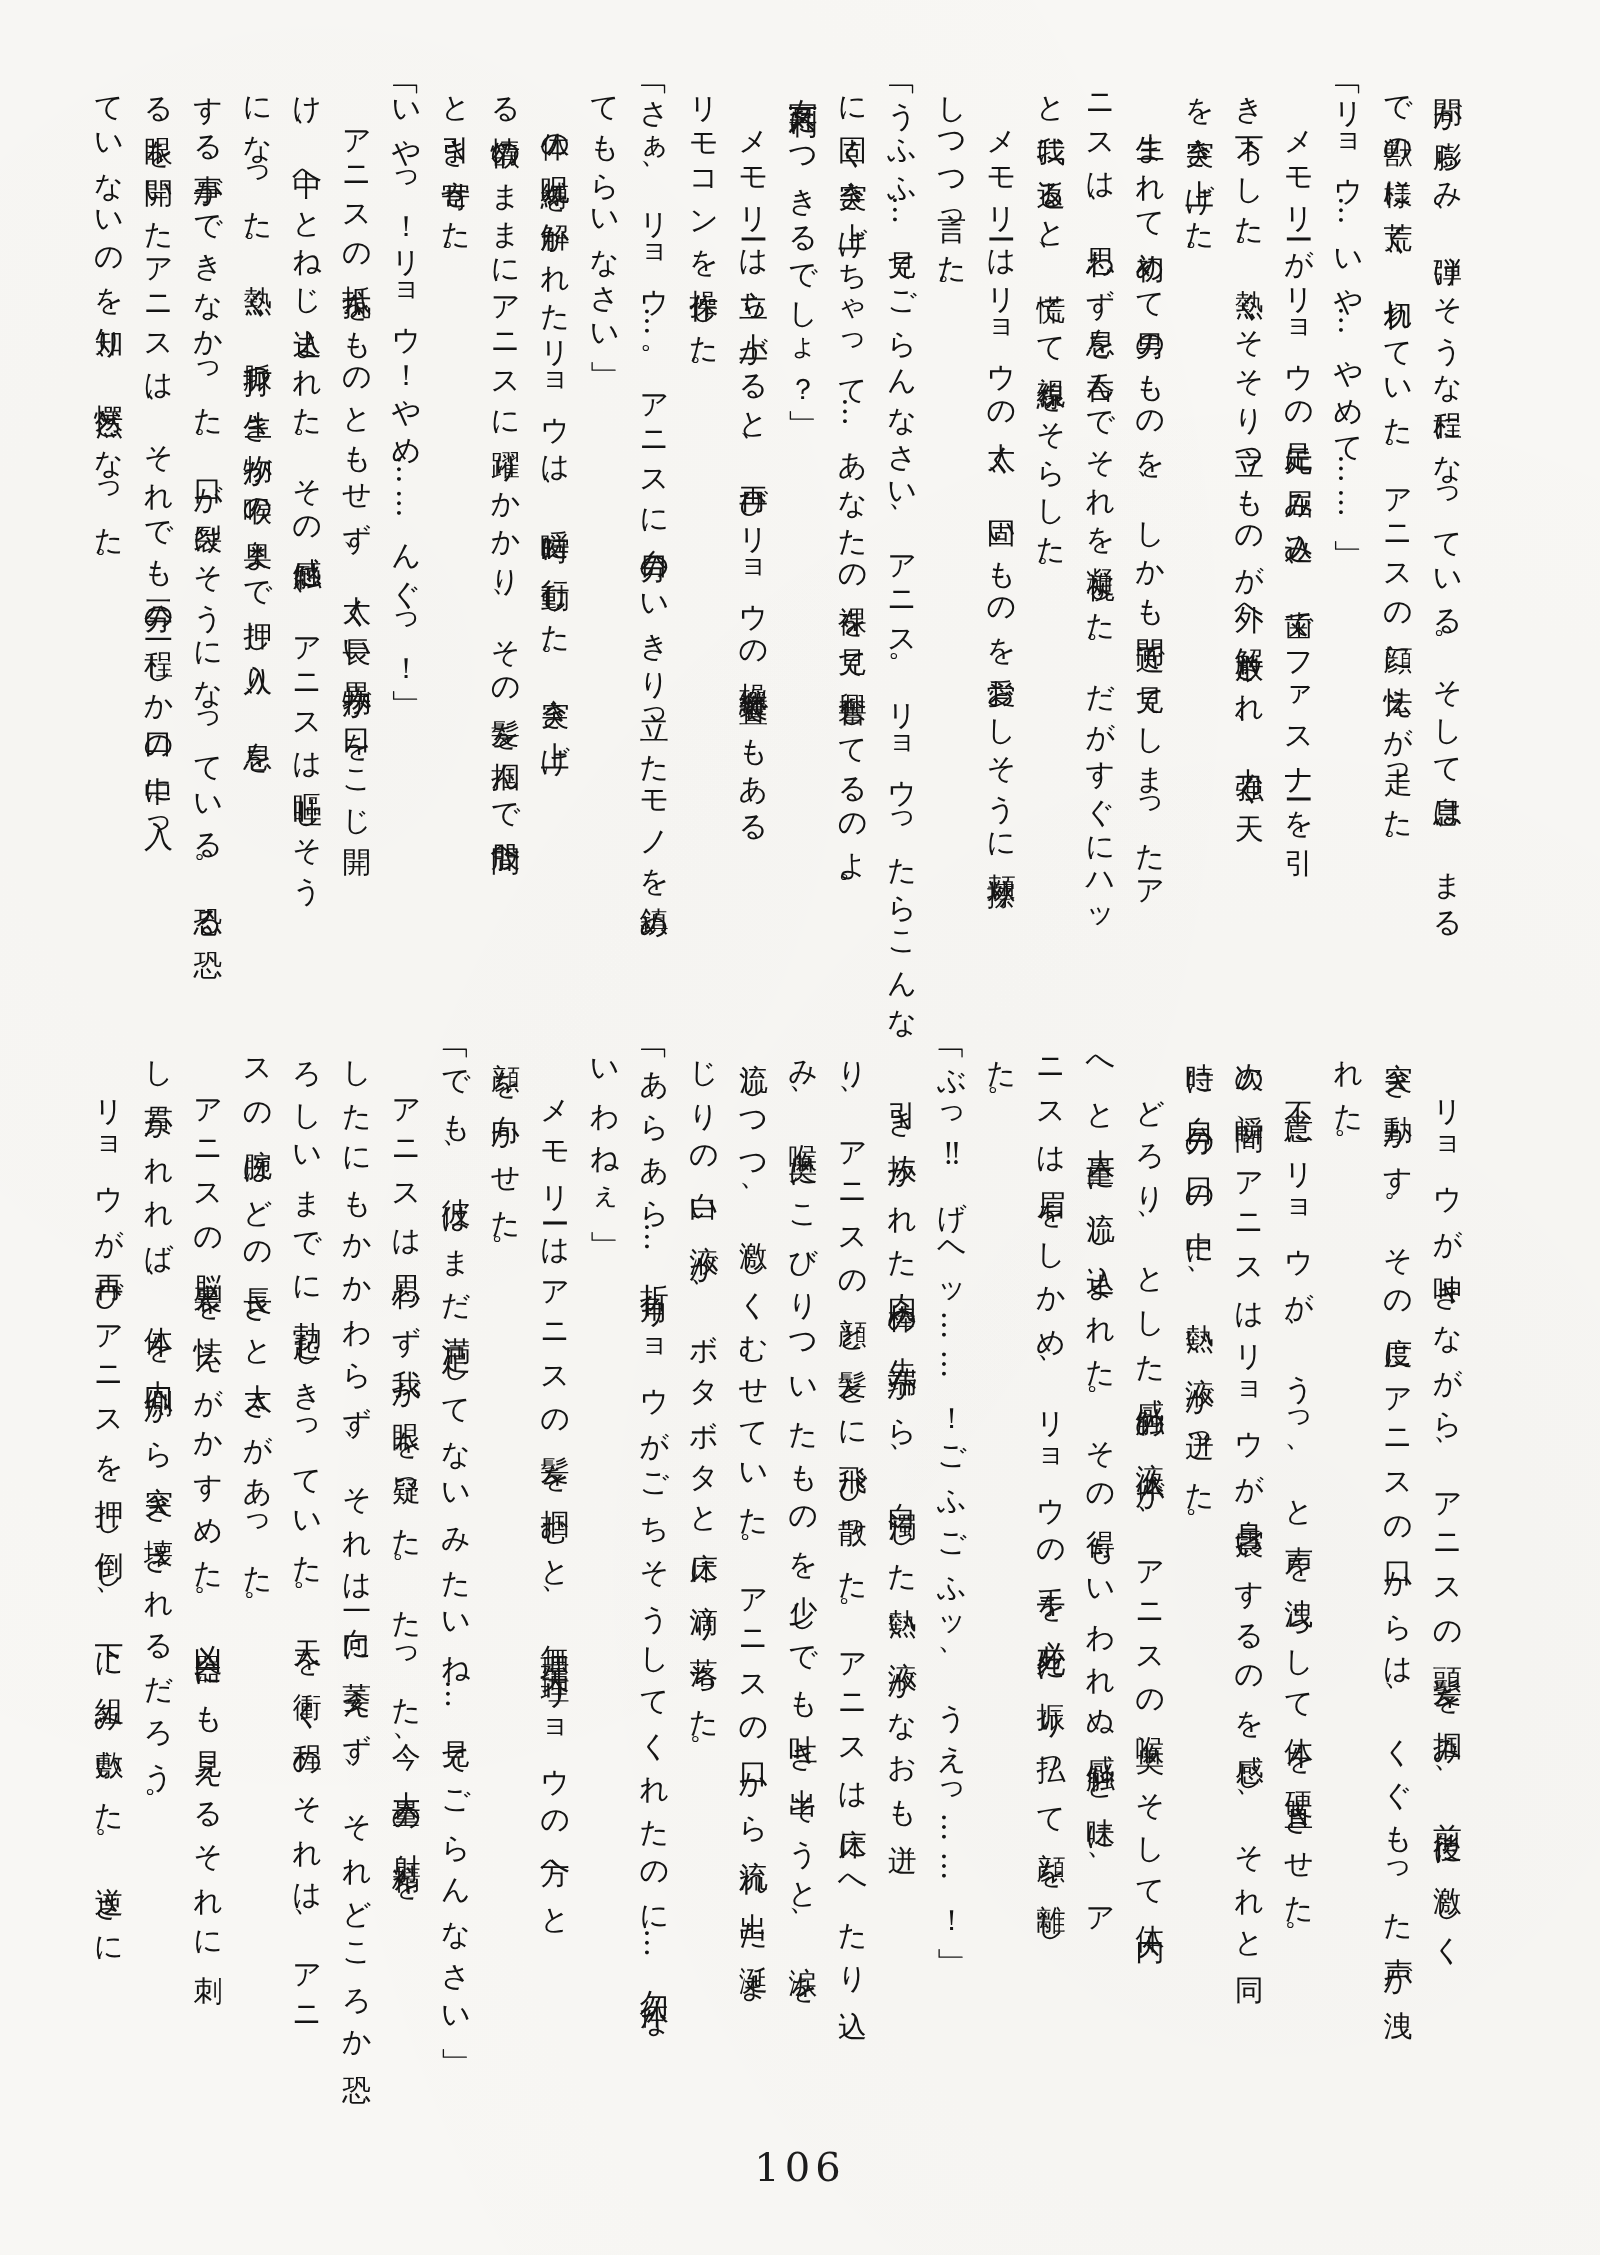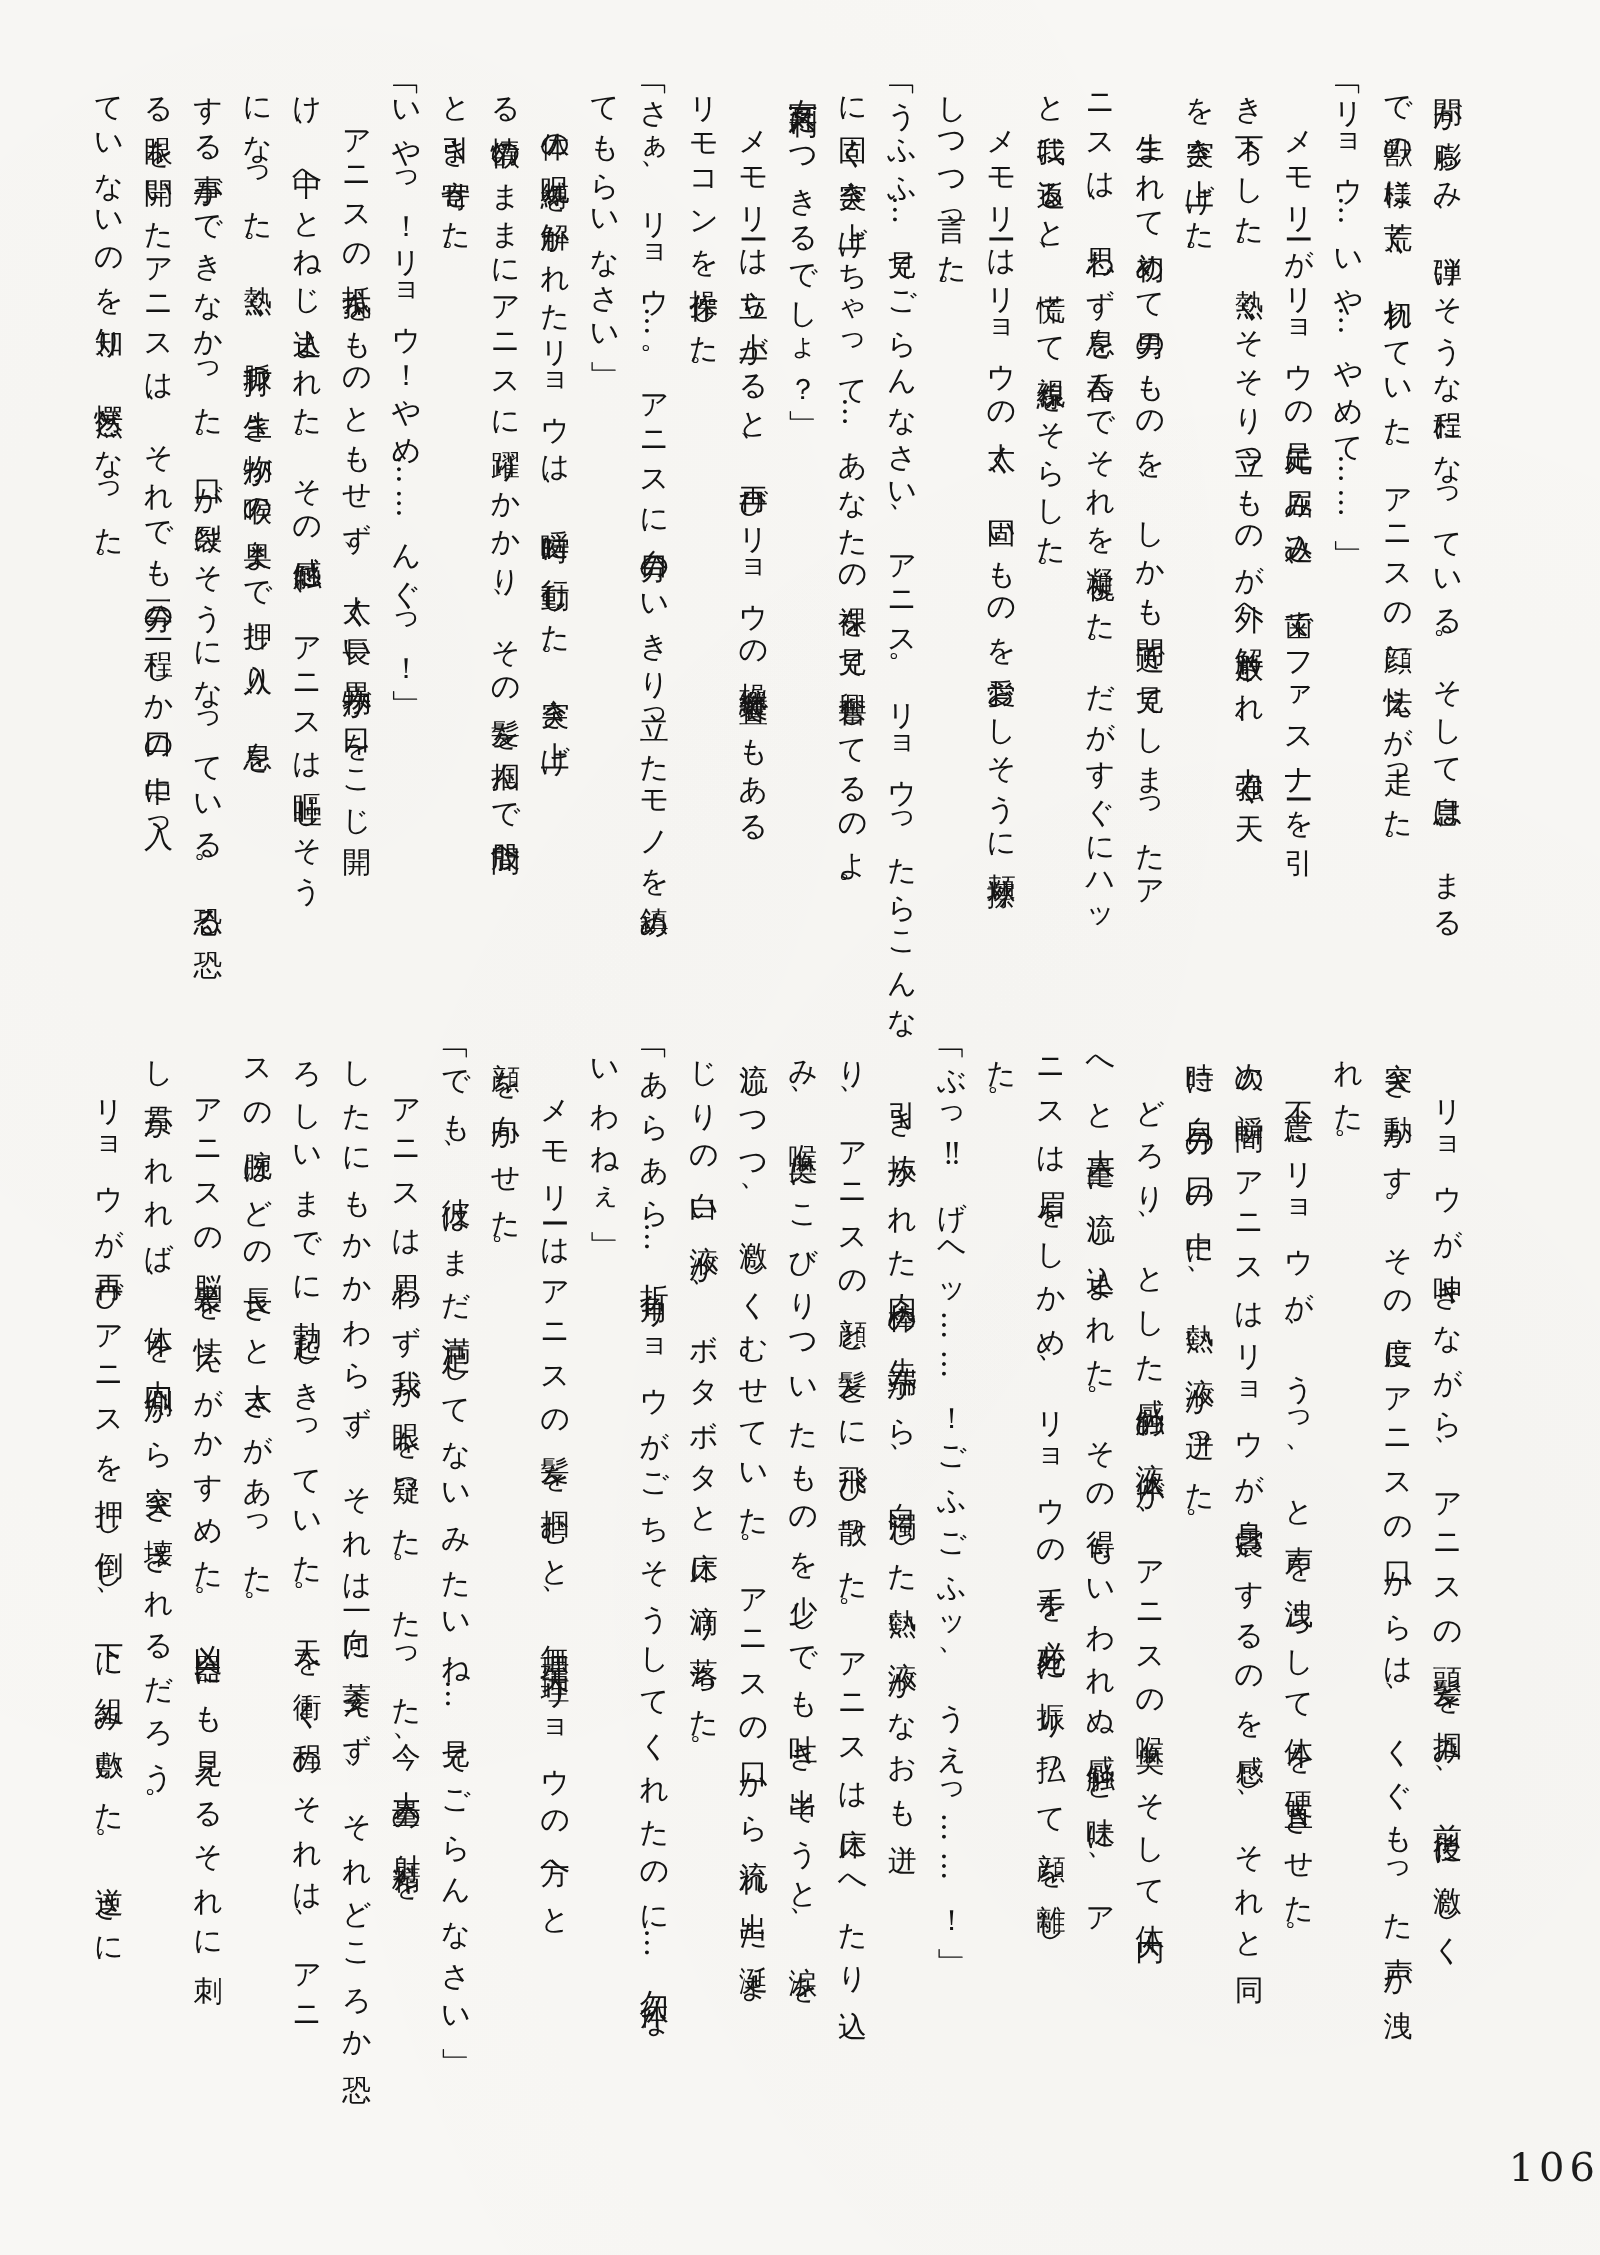--- a/index.html
+++ b/index.html
@@ -46,21 +46,21 @@
   }
   .tcol {
     margin: 0;
     padding: 0;
   }
   .page-number {
     position: absolute;
     top: 2144px;
     left: 0;
     right: 0;
-    text-align: right;
+    text-align: center;
     font-family: "DejaVu Serif", "Liberation Serif", serif;
     font-size: 40px;
     letter-spacing: 5px;
     color: #1c1c1c;
   }
 </style>
 </head>
 <body style="background: rgb(248, 247, 244);">
 
 <div class="paper-noise"></div>

